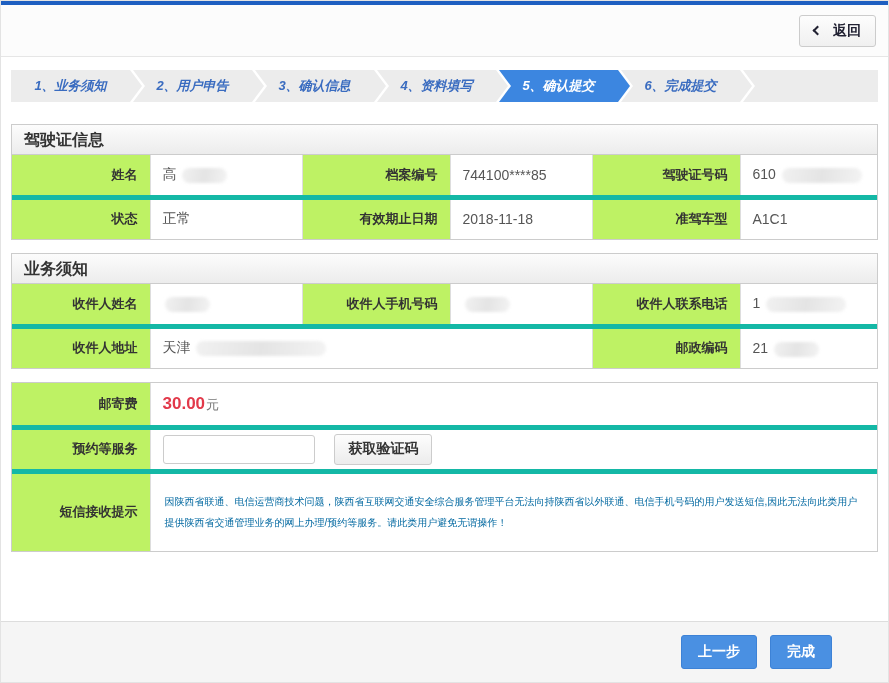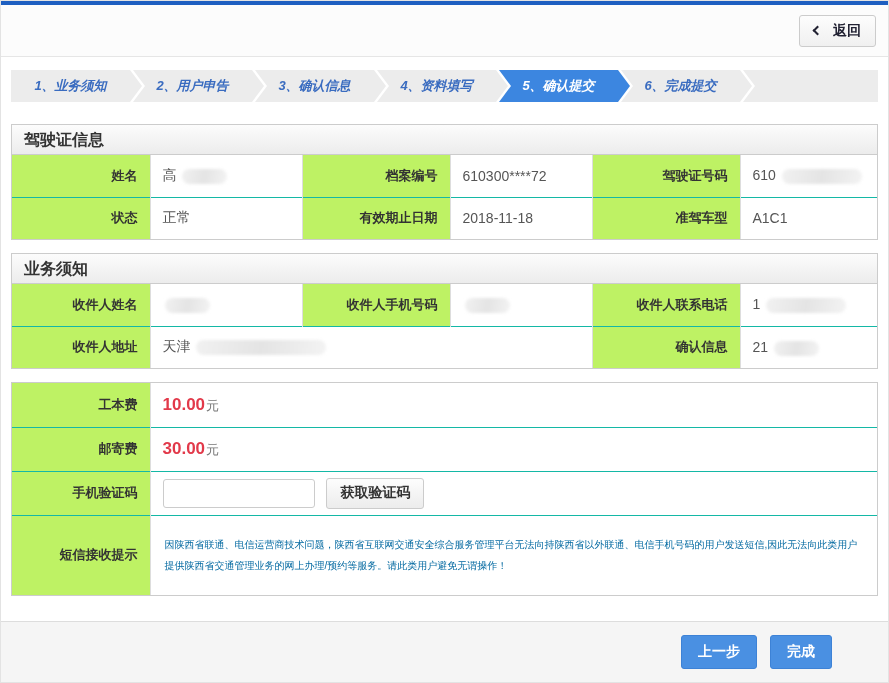--- a/index.html
+++ b/index.html
@@ -78,21 +78,21 @@
   .section { border: 1px solid #ccc; margin-bottom: 13px; background: #fff; }
   .section-title {
     height: 30px; line-height: 30px; padding: 0 12px;
     background: linear-gradient(#fcfcfc, #ececec);
     border-bottom: 1px solid #ccc;
     font-size: 16px; font-weight: bold; color: #333;
   }
   table { width: 100%; border-collapse: collapse; table-layout: fixed; }
   td {
     height: 42px; font-size: 14px;
-    border-top: 1px solid #14b8a6; border-left: 1px solid #ddd;
+    border-top: 5px solid #14b8a6; border-left: 1px solid #ddd;
     padding: 0 12px;
   }
   tr:first-child td { border-top: none; }
   td:first-child { border-left: none; }
   td.lbl {
     background: #bef264; color: #333; font-weight: bold;
     text-align: right; font-size: 13px;
   }
   td.val { background: #fff; color: #555; }
   col.c-lbl1 { width: 138px; } col.c-val1 { width: 152px; }
@@ -113,21 +113,21 @@
   .fee-amount { color: #e2394a; font-size: 17px; font-weight: bold; }
   .fee-unit { color: #777; font-size: 13px; margin-left: 1px; }
   td.tall { height: 44px; }
   .code-input {
     width: 152px; height: 29px; padding: 0 8px;
     border: 1px solid #ccc; border-radius: 3px;
     font-size: 14px; color: #333; outline: none;
     vertical-align: middle;
   }
   .code-btn {
-    height: 31px; margin-left: 8px; padding: 0 13px;
+    height: 31px; margin-left: 16px; padding: 0 13px;
     background: linear-gradient(#fdfdfd, #ececec);
     border: 1px solid #ccc; border-radius: 3px;
     font-size: 14px; font-weight: bold; color: #333;
     cursor: pointer; vertical-align: middle;
   }
   .notice-text {
     color: #0369a1; font-size: 10px; line-height: 2.1;
     padding: 12px 2px;
   }
   td.notice-cell { height: 80px; }
@@ -184,21 +184,21 @@
         </colgroup>
         <tbody>
             <tr>
           <td class="lbl">姓名</td>
           <td class="val">
             <span>高</span>
             <span class="smudge w-sm"></span>
           </td>
           <td class="lbl">档案编号</td>
           <td class="val">
-            <span>610300****72</span>
+            <span>744100****85</span>
           </td>
           <td class="lbl">驾驶证号码</td>
           <td class="val">
             <span>610</span>
             <span class="smudge w-md"></span>
           </td>
         </tr>
         <tr>
           <td class="lbl">状态</td>
           <td class="val">
@@ -243,51 +243,45 @@
             <span>1</span>
             <span class="smudge w-md"></span>
           </td>
         </tr>
         <tr>
           <td class="lbl">收件人地址</td>
           <td class="val" colspan="3">
             <span>天津</span>
             <span class="smudge w-lg"></span>
           </td>
-          <td class="lbl">确认信息</td>
+          <td class="lbl">邮政编码</td>
           <td class="val">
             <span>21</span>
             <span class="smudge w-sm"></span>
           </td>
         </tr>
       </tbody>
         </table>
     </div>
 
     <div class="section">
       <table>
         <colgroup>
             <col class="c-lbl1">
             <col>
           </colgroup>
         <tbody>
-            <tr>
-          <td class="lbl tall">工本费</td>
-          <td class="val tall">
-            <span class="fee-amount">10.00</span><span class="fee-unit">元</span>
-          </td>
-        </tr>
         <tr>
           <td class="lbl tall">邮寄费</td>
           <td class="val tall">
             <span class="fee-amount">30.00</span><span class="fee-unit">元</span>
           </td>
         </tr>
         <tr>
-          <td class="lbl tall">手机验证码</td>
+          <td class="lbl tall">预约等服务</td>
           <td class="val tall">
             <input class="code-input" type="text" value="" style="">
             <button class="code-btn">获取验证码</button>
           </td>
         </tr>
         <tr>
           <td class="lbl notice-cell">短信接收提示</td>
           <td class="val notice-cell">
             <div class="notice-text">因陕西省联通、电信运营商技术问题，陕西省互联网交通安全综合服务管理平台无法向持陕西省以外联通、电信手机号码的用户发送短信,因此无法向此类用户提供陕西省交通管理业务的网上办理/预约等服务。请此类用户避免无谓操作！</div>
           </td>

